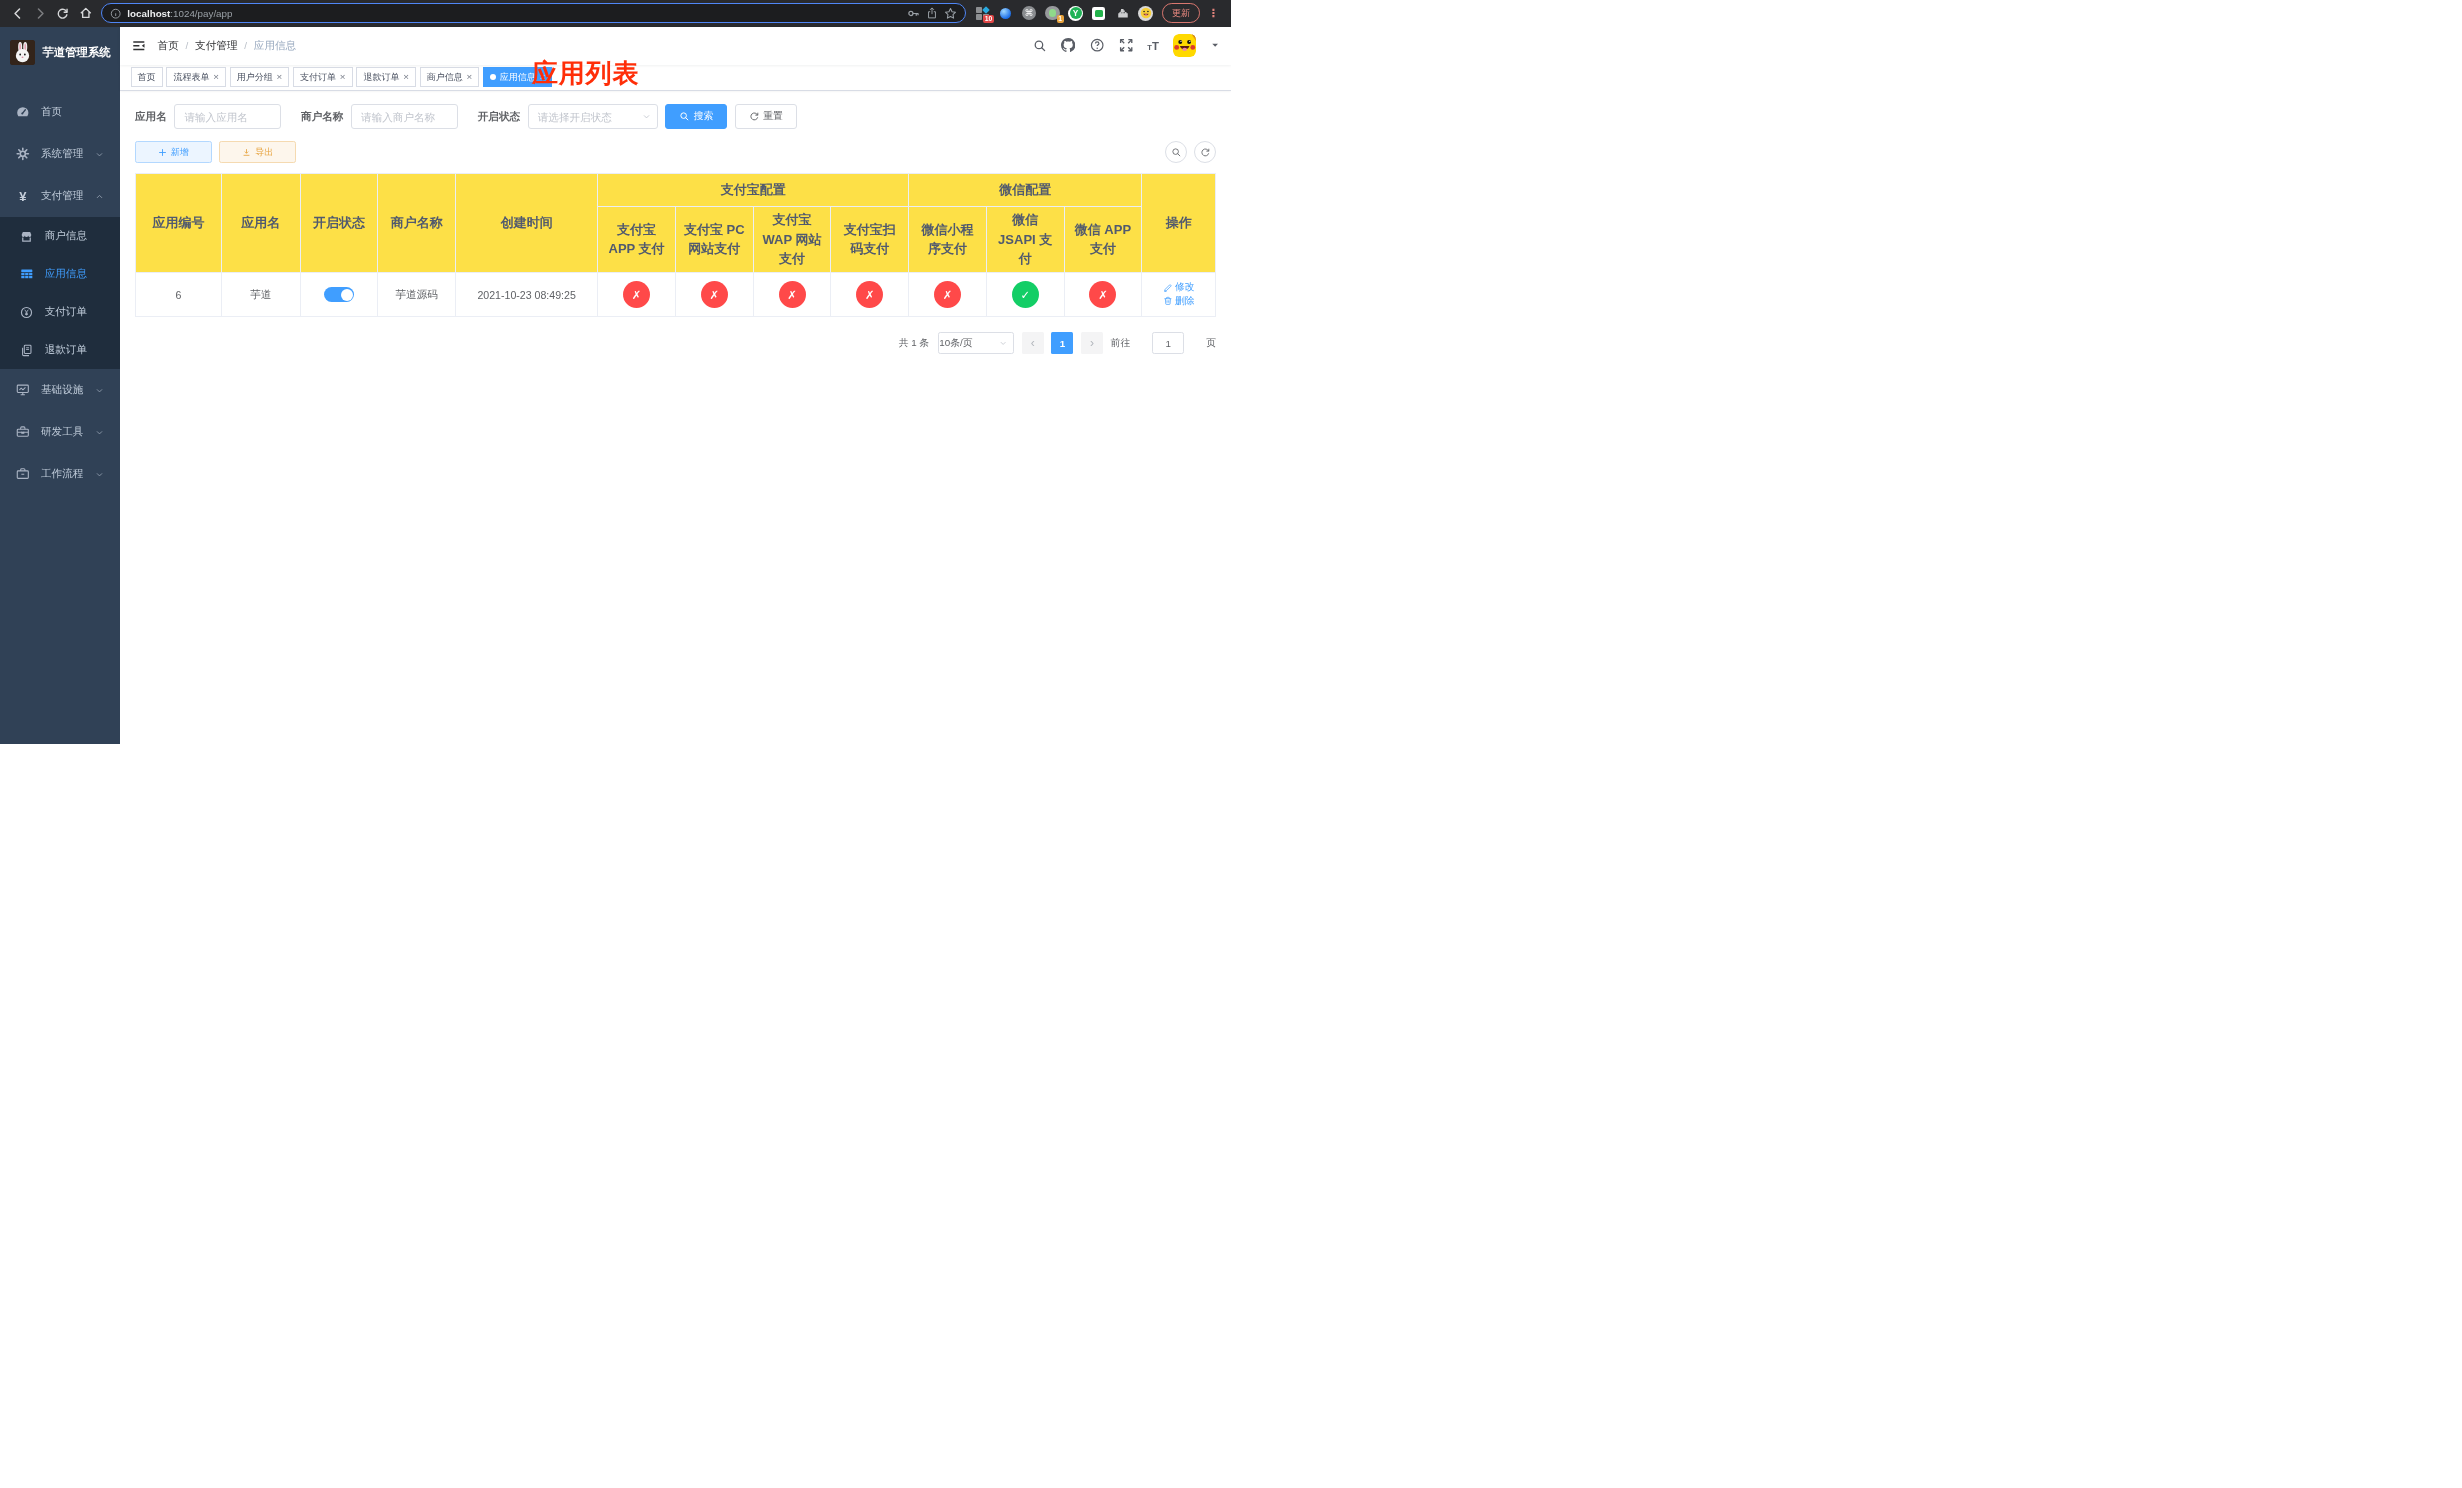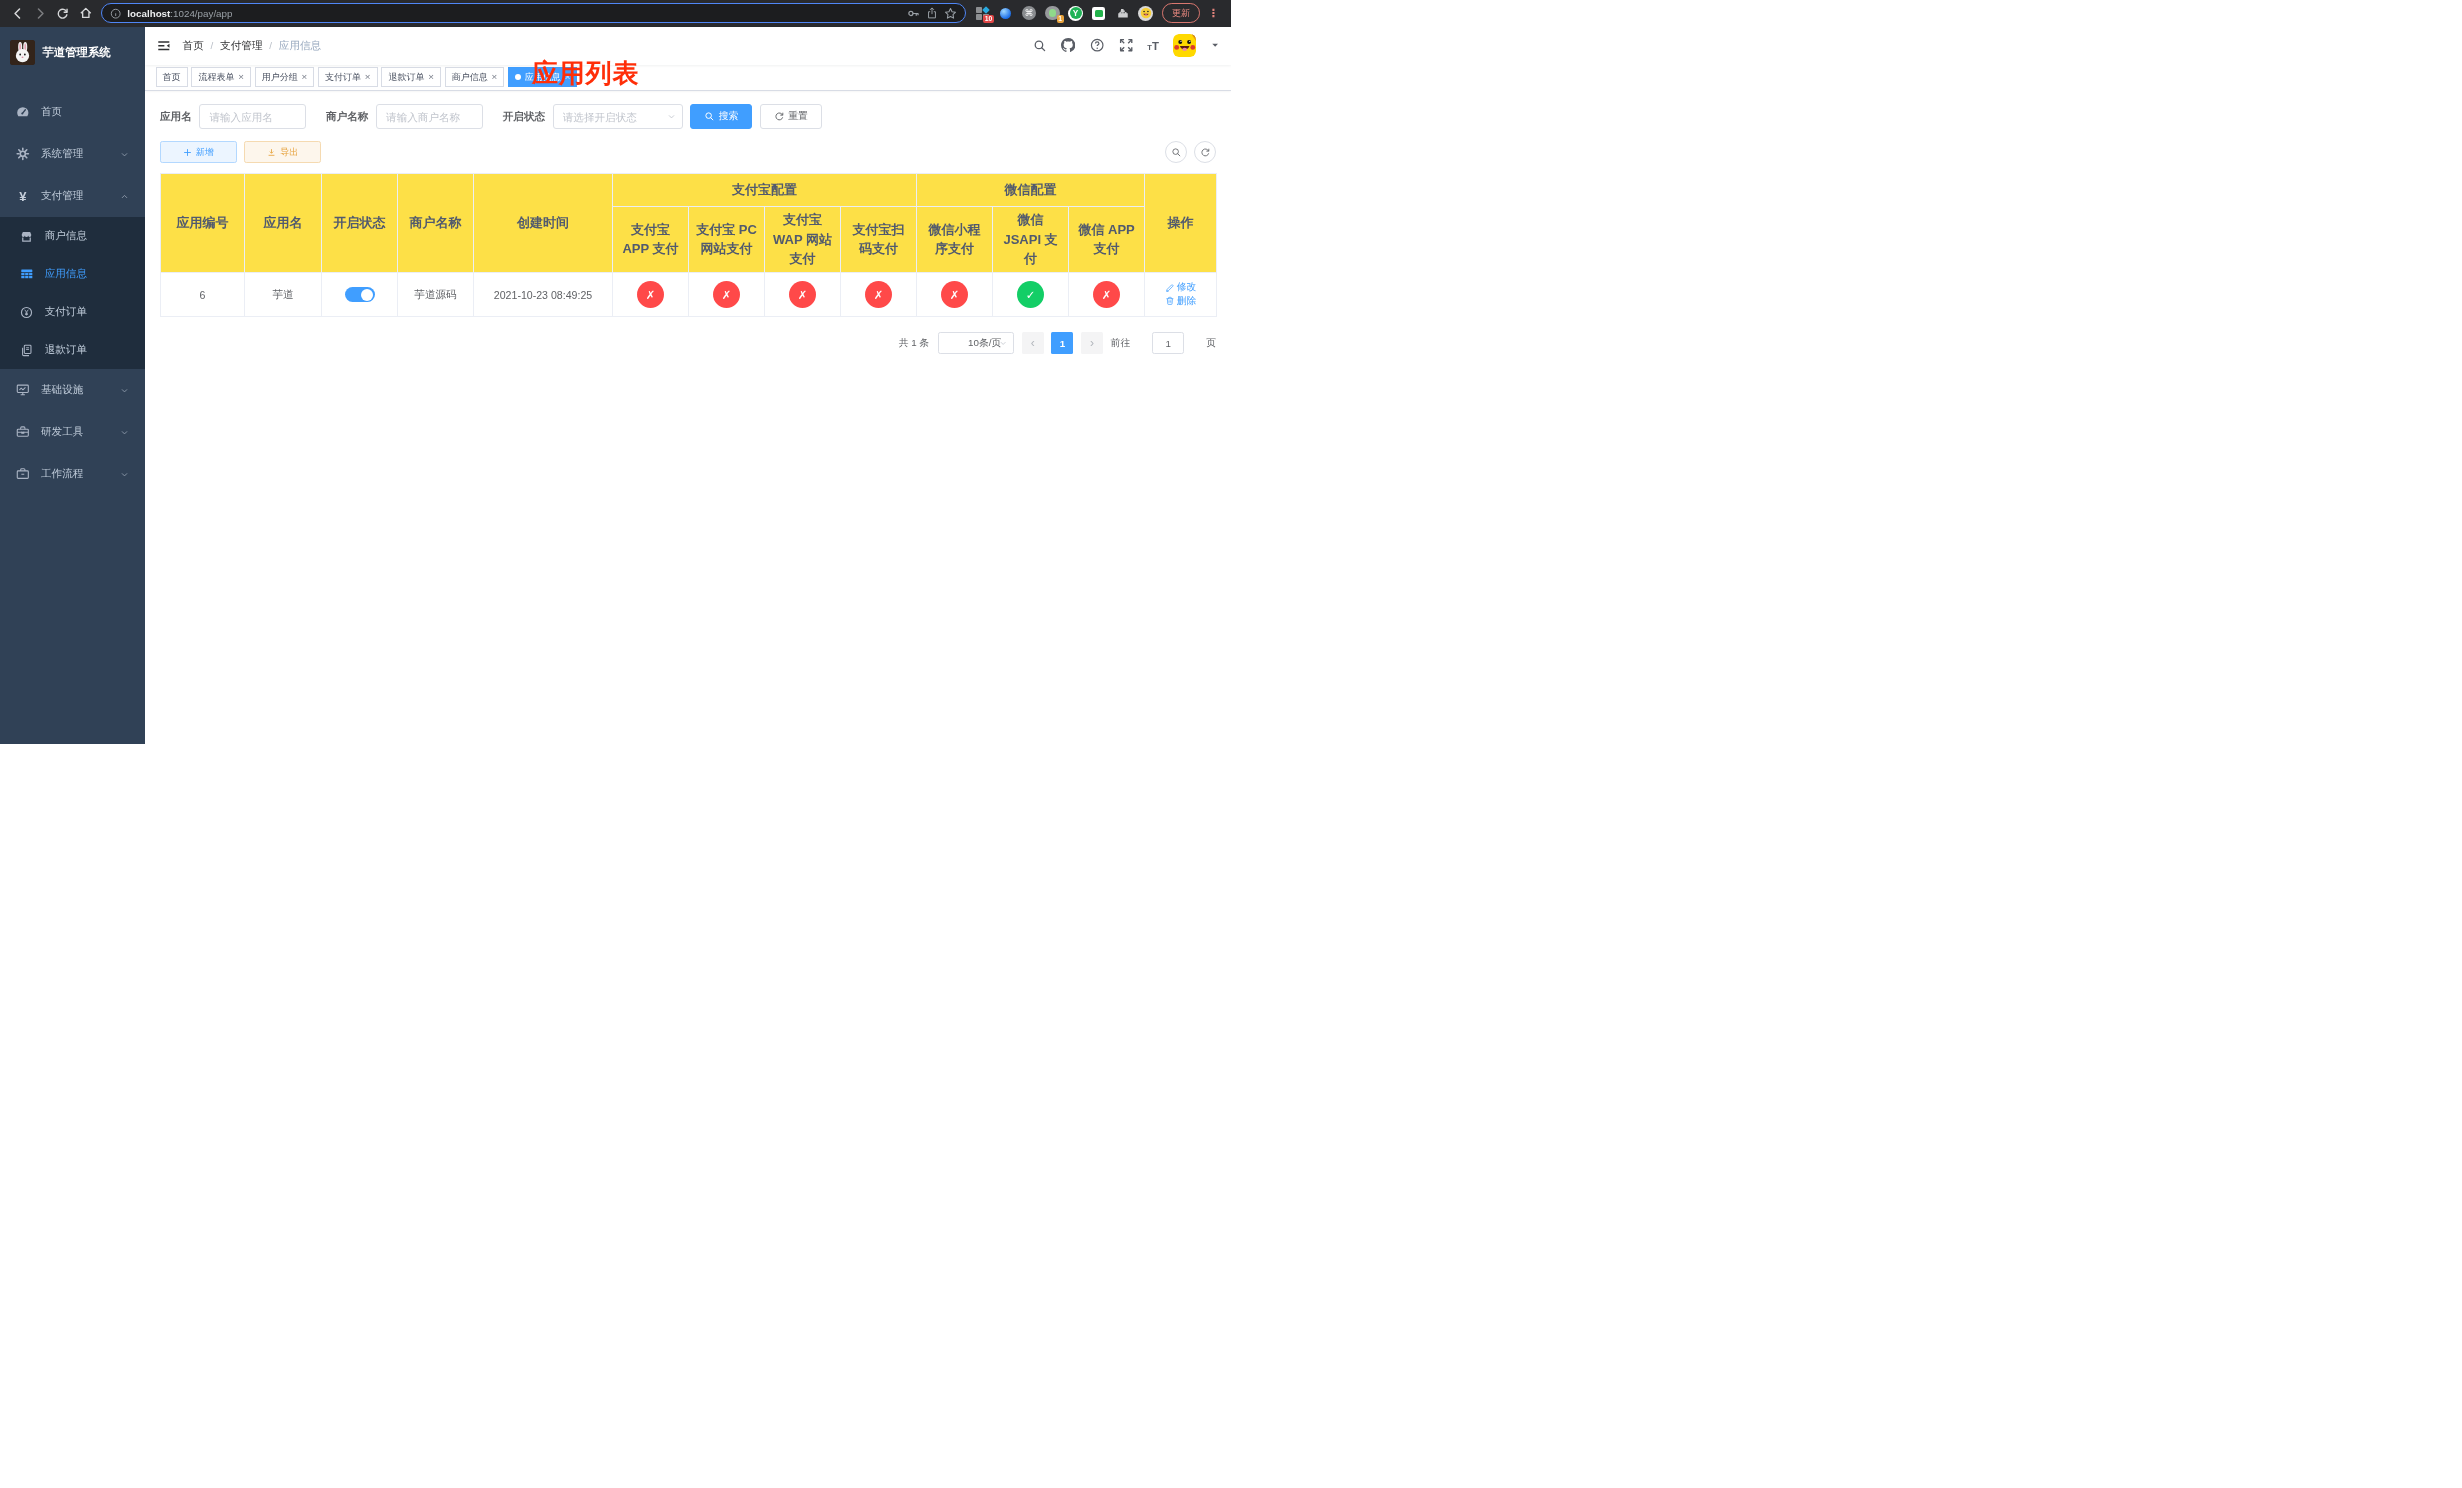--- a/index.html
+++ b/index.html
@@ -32,21 +32,21 @@
   .chat i{width:8.3px;height:6.8px;background:#23b34b;border-radius:1.5px;position:relative;display:block}
   .chat i::after{content:"";position:absolute;left:1.5px;bottom:-2.3px;border:2.3px solid transparent;border-top-color:#23b34b}
   .facec{width:15px;height:15px;border-radius:50%;background:#d8d8d8;display:flex;align-items:center;justify-content:center}
   .update-btn{border:1.1px solid #d9776f;color:#ee8b82;background:transparent;font-size:9px;border-radius:9.8px;padding:2.3px 9px;cursor:pointer;flex:0 0 auto;font-family:inherit}
   .menu-dots{color:#e0837b;font-size:11.4px;font-weight:700;padding:0 4.5px;cursor:pointer;letter-spacing:0}
 
   
   .app{display:flex;height:718px;position:relative}
 
   
-  .sidebar{width:145px;background:#304156;flex:0 0 auto;color:#bfcbd9;overflow:hidden}
+  .sidebar{width:120px;background:#304156;flex:0 0 auto;color:#bfcbd9;overflow:hidden}
   .logo{height:39px;margin-top:6px;display:flex;align-items:center;gap:7.6px;padding:0 9.8px;cursor:pointer}
   .logo-img{width:25px;height:25px;border-radius:3px;overflow:hidden;flex:0 0 auto;background:#33241a}
   .logo-title{color:#fff;font-size:11.4px;font-weight:700;white-space:nowrap}
   .menu{margin-top:19.7px}
   .menu-item{height:42px;display:flex;align-items:center;gap:11.4px;padding:0 16px;font-size:10.6px;cursor:pointer}
   .mi{width:13.6px;height:13.6px;color:#aab4c4;flex:0 0 auto;display:flex;align-items:center;justify-content:center}
   .mi.yen{font-size:13px;font-weight:700;color:#c6cfdb}
   .chev{margin-left:auto;color:#8f9bab}
   .submenu{background:#1f2d3d}
   .submenu .menu-item{height:38px;padding-left:19.7px}
@@ -111,21 +111,21 @@
   .st-yes{background:#13ce66}
   .toggle{width:30px;height:15px;border-radius:7.6px;background:#dcdfe6;display:inline-block;position:relative;cursor:pointer;vertical-align:middle}
   .toggle .knob{position:absolute;top:1.5px;left:1.5px;width:12px;height:12px;border-radius:50%;background:#fff}
   .toggle.on{background:#409eff}
   .toggle.on .knob{left:16.7px}
   .op-link{color:#409eff;font-size:9.8px;display:inline-flex;align-items:center;gap:2.3px;margin:0 3.8px;cursor:pointer;white-space:nowrap}
 
   
   .pagination{display:flex;align-items:center;justify-content:flex-end;gap:7.6px;margin-top:15px;font-size:9.8px;color:#606266}
   .ptotal{margin-right:1.5px}
-  .psize{position:relative;width:76px;height:22px;border:0.8px solid #dcdfe6;border-radius:2.3px;display:flex;align-items:center;justify-content:flex-end;padding-right:12px;cursor:pointer;background:#fff}
+  .psize{position:relative;width:76px;height:22px;border:0.8px solid #dcdfe6;border-radius:2.3px;display:flex;align-items:center;justify-content:flex-start;padding-right:12px;cursor:pointer;background:#fff}
   .psize .sel-caret{right:6px}
   .pbtn{min-width:22px;height:22px;border-radius:1.5px;background:#f4f4f5;color:#b3b7bd;display:flex;align-items:center;justify-content:center;font-size:12px;cursor:pointer;border:none;font-family:inherit}
   .pbtn.active{background:#409eff;color:#fff;font-size:9.8px;font-weight:700}
   .goto{display:flex;align-items:center;gap:22px;}
   .goto input{width:32px;height:22px;border:0.8px solid #dcdfe6;border-radius:2.3px;text-align:center;font-size:9.8px;color:#606266;outline:none;font-family:inherit}
 </style>
 </head>
 <body>
 
 <div class="browser-bar">

